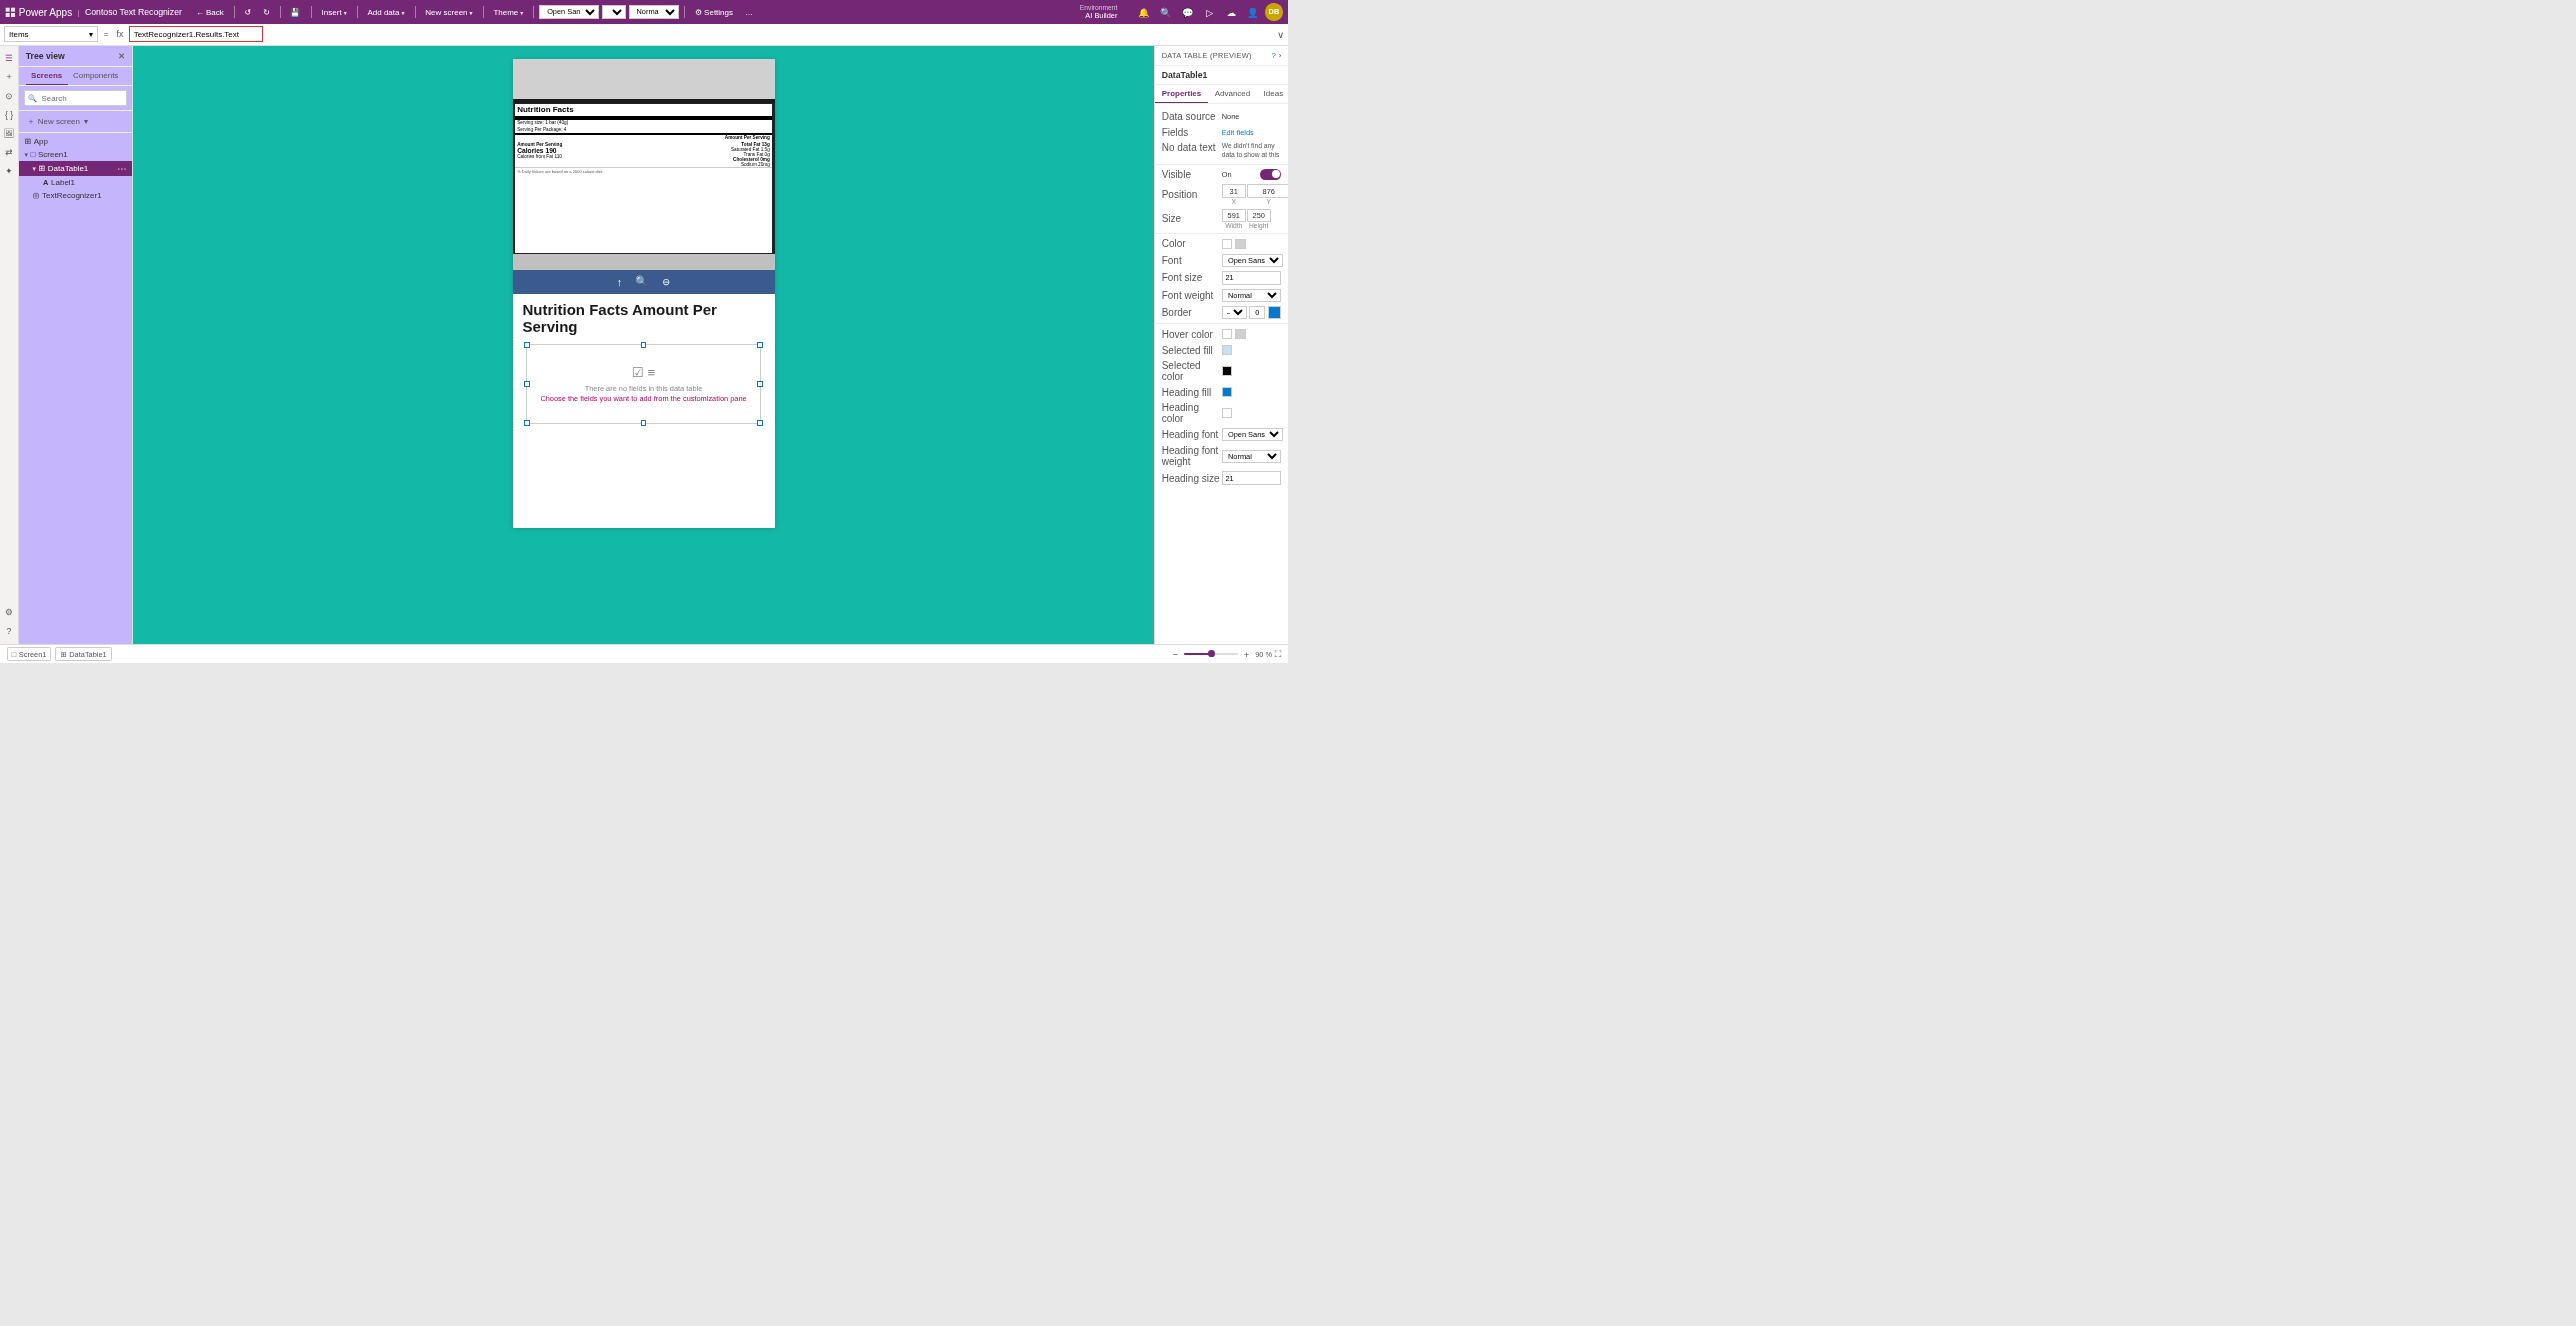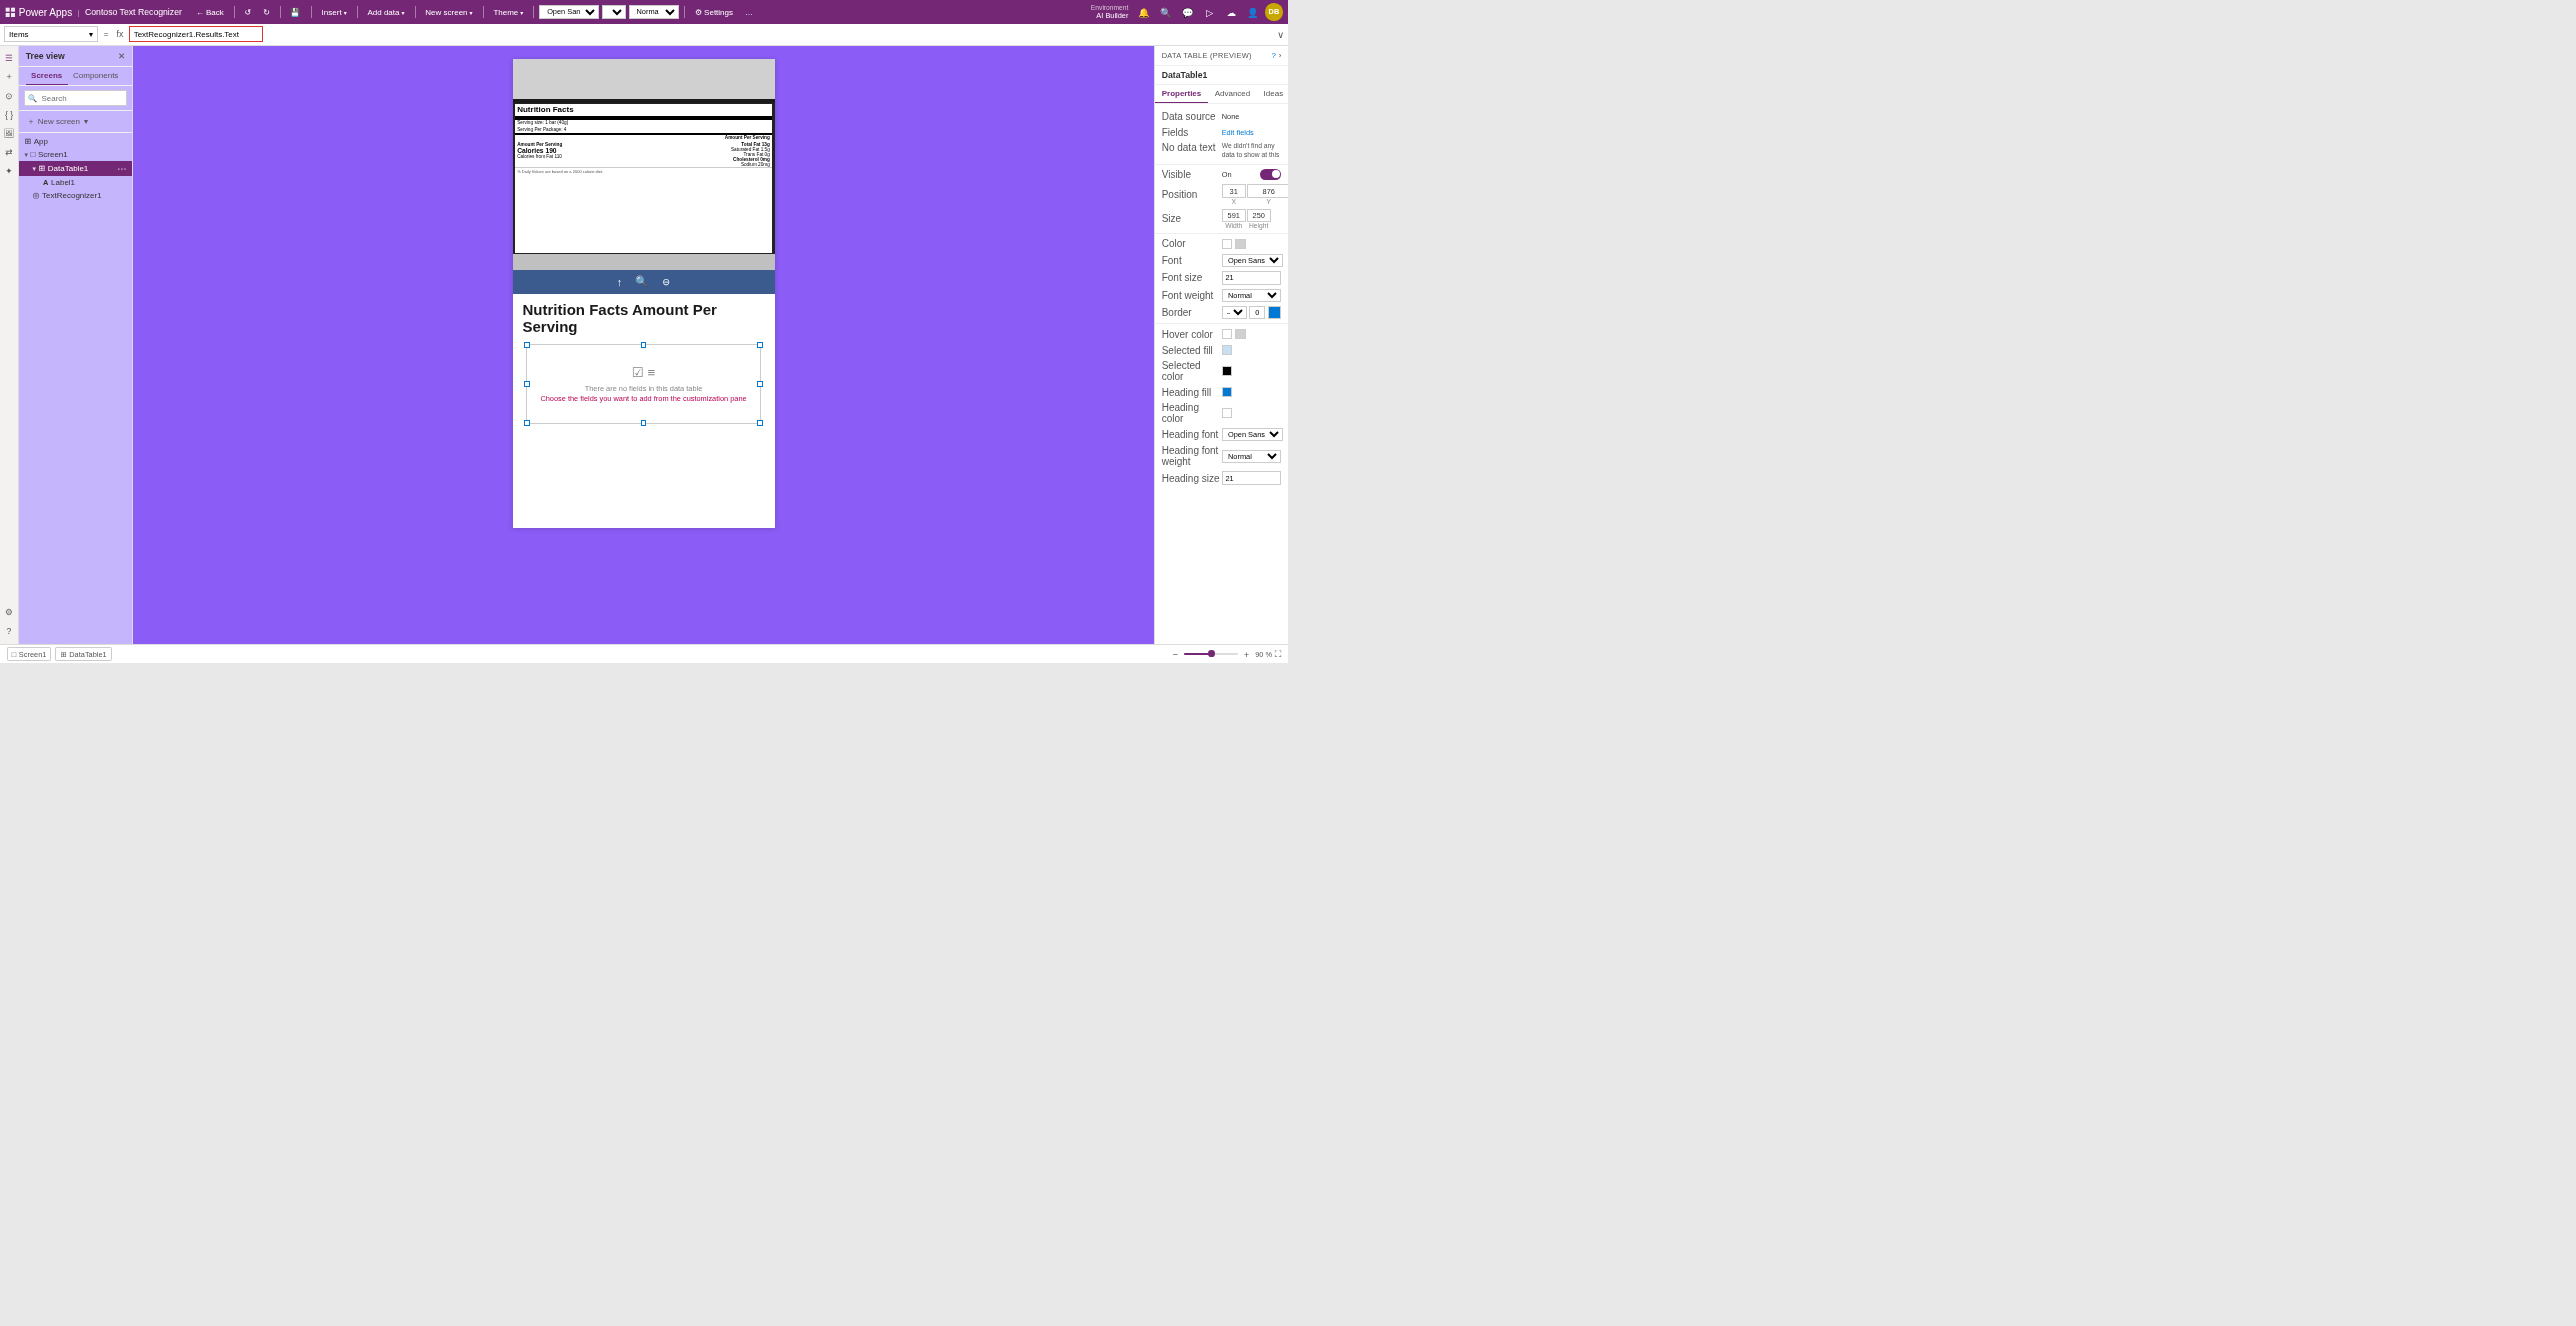--- a/index.html
+++ b/index.html
@@ -127,21 +127,21 @@
     }
     .tree-item.highlighted { background: #742774; color: white; }
     .tree-item-icon { font-size: 8px; flex-shrink: 0; }
     .tree-item-label { flex: 1; overflow: hidden; text-overflow: ellipsis; white-space: nowrap; }
     .tree-item-more { margin-left: auto; color: #888; font-size: 9.4px; }
     .tree-chevron { font-size: 6.7px; color: #555; }
 
     
     #canvas-area {
       flex: 1;
-      background: #8b5cf6;
+      background: #14b8a6;
       display: flex;
       align-items: flex-start;
       justify-content: center;
       padding: 13.4px;
       overflow: auto;
       position: relative;
     }
     #app-canvas {
       width: 262px;
       min-height: 469px;
@@ -374,21 +374,21 @@
   <button class="tb-btn">
     <span>⚙</span>
     <span>Settings</span>
   </button>
   <button class="tb-btn">
     <span>…</span>
   </button>
 
   <div class="tb-spacer"></div>
 
-  <div style="display:flex;flex-direction:column;align-items:flex-end;margin-right:4px;">
+  <div style="display:flex;flex-direction:column;align-items:flex-end;margin-right:15px;">
     <span style="font-size:6.7px;color:rgba(255,255,255,0.7);">Environment</span>
     <span style="font-size:7.4px;color:white;">AI Builder</span>
   </div>
   <div class="tb-icon-btn">🔔</div>
   <div class="tb-icon-btn">🔍</div>
   <div class="tb-icon-btn">💬</div>
   <div class="tb-icon-btn">▷</div>
   <div class="tb-icon-btn">☁</div>
   <div class="tb-icon-btn">👤</div>
   <div class="tb-avatar">

